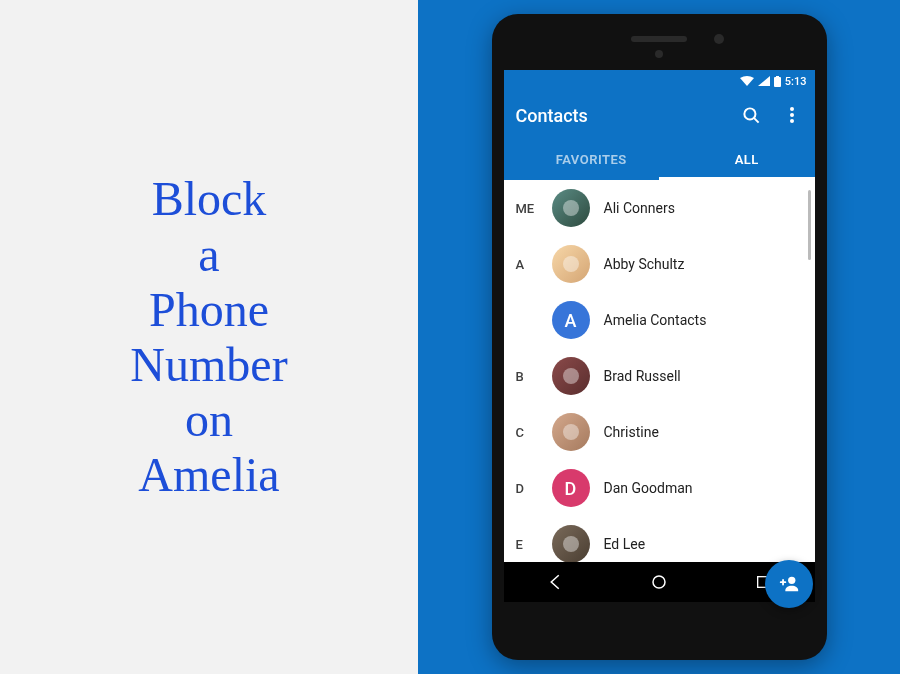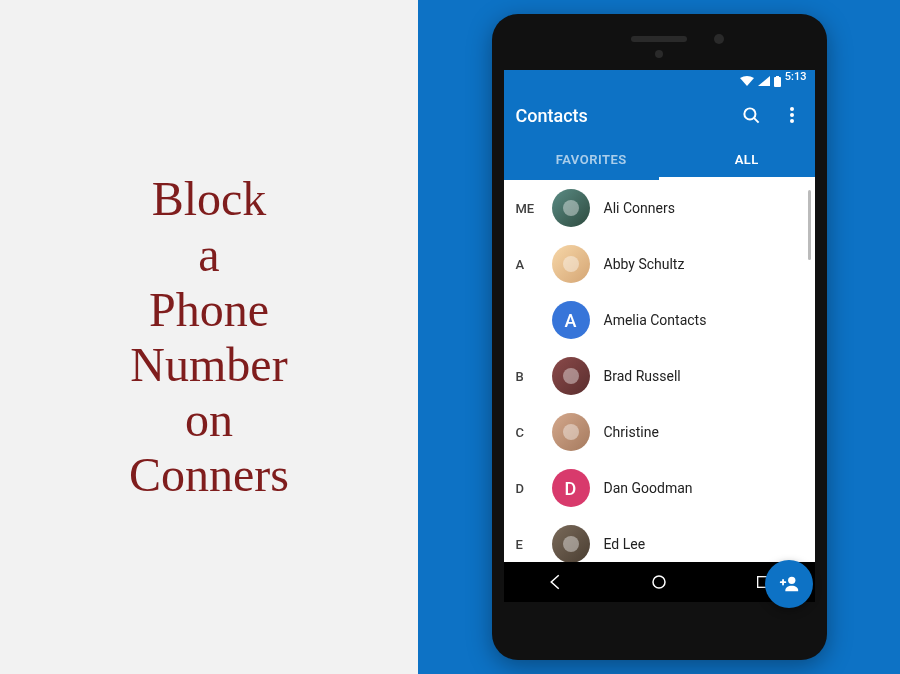--- a/index.html
+++ b/index.html
@@ -10,21 +10,21 @@
       height: 674px;
       background: #f2f2f2;
       display: flex;
       align-items: center;
       justify-content: center;
     }
     
     .headline {
       font-family: "Comic Sans MS", "Segoe Script", cursive;
       font-size: 48px;
-      color: #7f1d1d;
+      color: #1d4ed8;
       text-align: center;
       line-height: 1.15;
     }
     
     .right-panel {
       width: 482px;
       height: 674px;
       background: #0d72c5;
       display: flex;
       align-items: center;
@@ -79,20 +79,21 @@
       background: #fff;
       display: flex;
       flex-direction: column;
       overflow: hidden;
     }
     
     .status-bar {
       height: 22px;
       background: #0d72c5;
       display: flex;
+      align-items: center;
       justify-content: flex-end;
       padding: 0 8px;
       gap: 4px;
       color: #fff;
       font-size: 11px;
       font-weight: 500;
     }
     
     .status-icon { display: inline-flex; align-items: center; }
     
@@ -261,21 +262,21 @@
 </head>
 <body>
 
 <div class="left-panel">
   <div class="headline">
     <div>Block</div>
     <div>a</div>
     <div>Phone</div>
     <div>Number</div>
     <div>on</div>
-    <div>Conners</div>
+    <div>Amelia</div>
   </div>
 </div>
 
 <div class="right-panel">
   <div class="phone">
     <div class="phone-speaker"></div>
     <div class="phone-camera"></div>
     <div class="phone-sensor"></div>
 
     <div class="screen">

